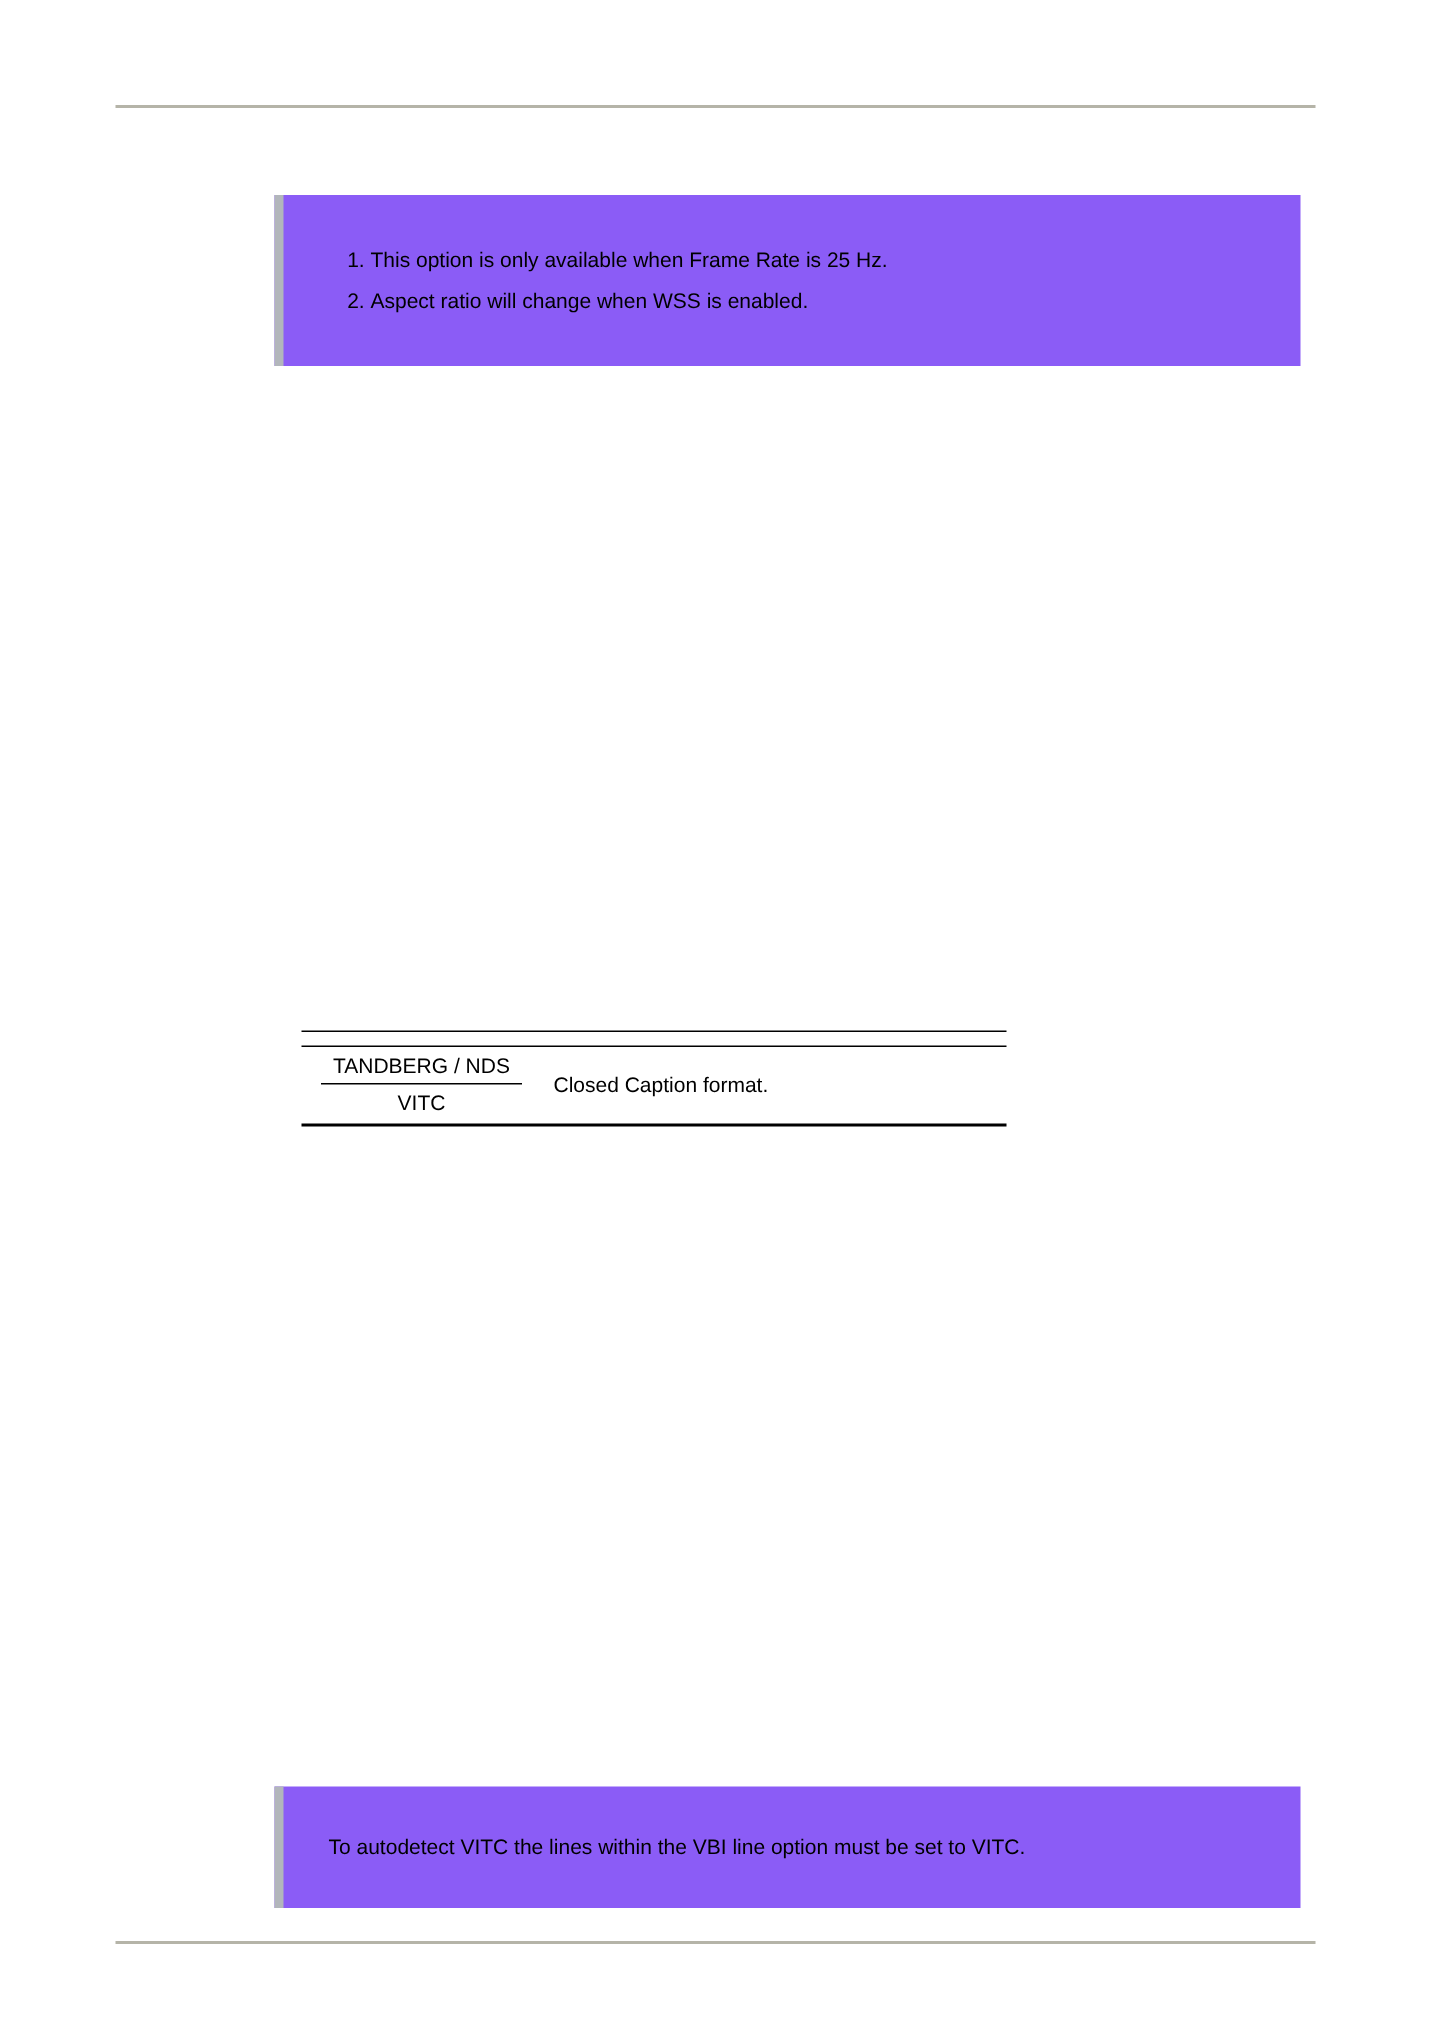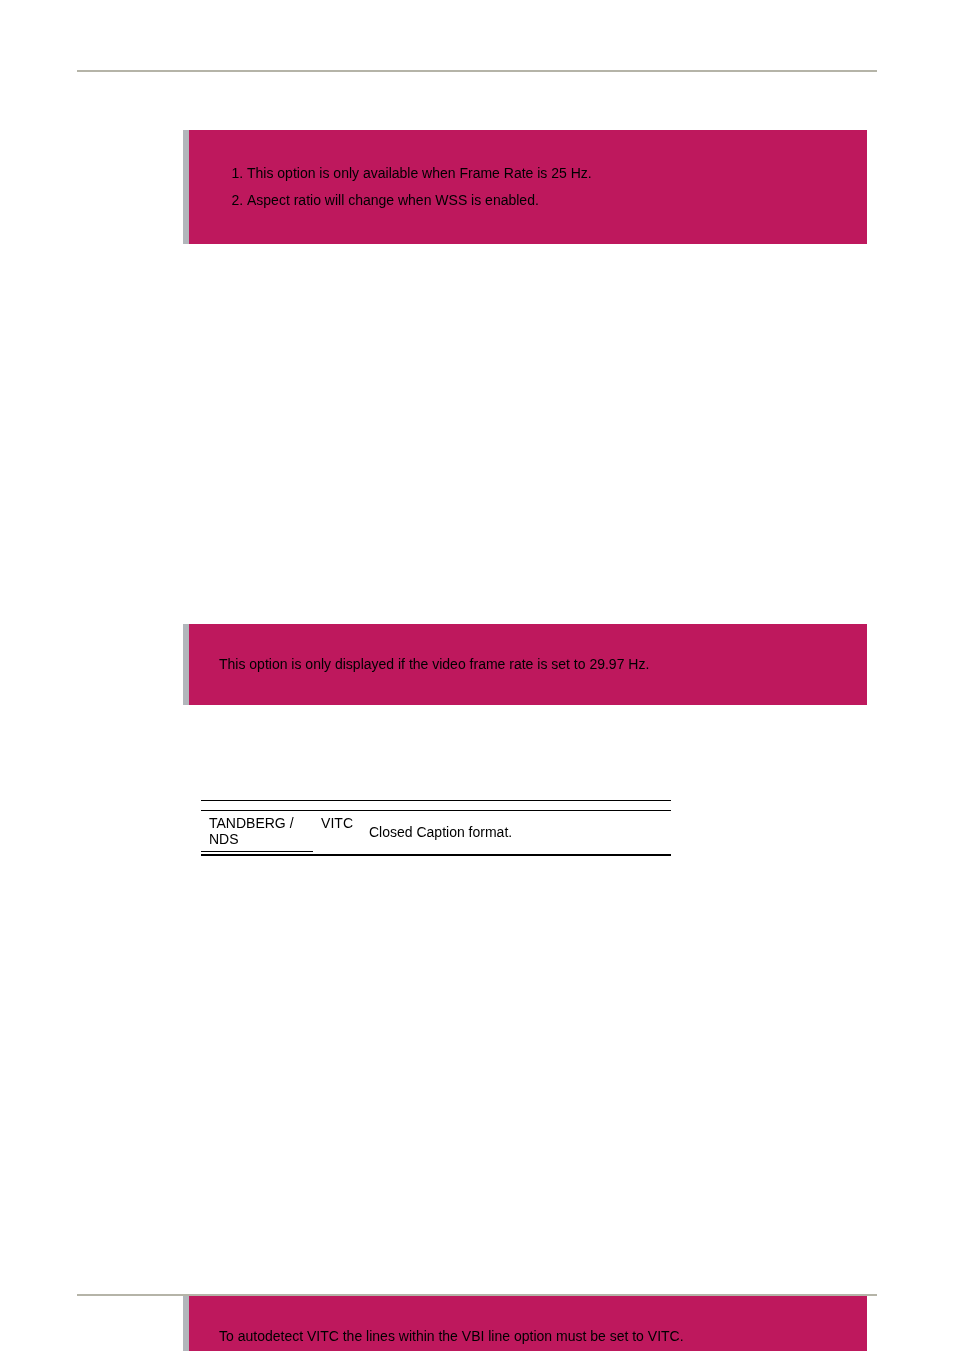--- a/index.html
+++ b/index.html
@@ -20,24 +20,24 @@
     height: 2px;
     background: #b5b4a8;
   }
   .content {
     position: absolute;
     left: 183px;
     right: 87px;
     top: 130px;
   }
   .note-box {
-    background: #be185d;
+    background: #8b5cf6;
     border-left: 6px solid #b2b6bb;
     padding: 30px 20px 30px 30px;
-    margin-bottom: 20px;
+    margin-bottom: 8px;
   }
   .note-list {
     list-style: decimal;
     margin-left: 28px;
   }
   .note-list li {
     padding: 3px 0;
     line-height: 1.5;
   }
   .note-text {
@@ -53,22 +53,23 @@
   }
   .table-block .hr-mid {
     border-top: 1px solid #000;
   }
   .table-row-group {
     display: flex;
   }
   .table-col-left {
     width: 160px;
     flex-shrink: 0;
-    flex-direction: row;
+    flex-direction: column;
     display: flex;
+    align-items: center;
   }
   .table-col-left .cell {
     padding: 4px 8px;
   }
   .table-col-left .cell.borderless-bottom {
     border-bottom: 1px solid #000;
   }
   .table-col-right {
     flex: 1;
     display: flex;
@@ -100,23 +101,20 @@
 
   <div class="note-box">
     <ol class="note-list">
       <li>This option is only available when Frame Rate is 25 Hz.</li>
       <li>Aspect ratio will change when WSS is enabled.</li>
     </ol>
   </div>
 
   <div class="spacer-360"></div>
 
-  <div class="note-box">
-    <div class="note-text">This option is only displayed if the video frame rate is set to 29.97 Hz.</div>
-  </div>
 
   <div class="spacer-75"></div>
 
   <div class="table-block">
     <div class="hr-top"></div>
     <div class="hr-mid"></div>
     <div class="table-row-group">
       <div class="table-col-left">
         <div class="cell borderless-bottom">TANDBERG / NDS</div>
         <div class="cell">VITC</div>

